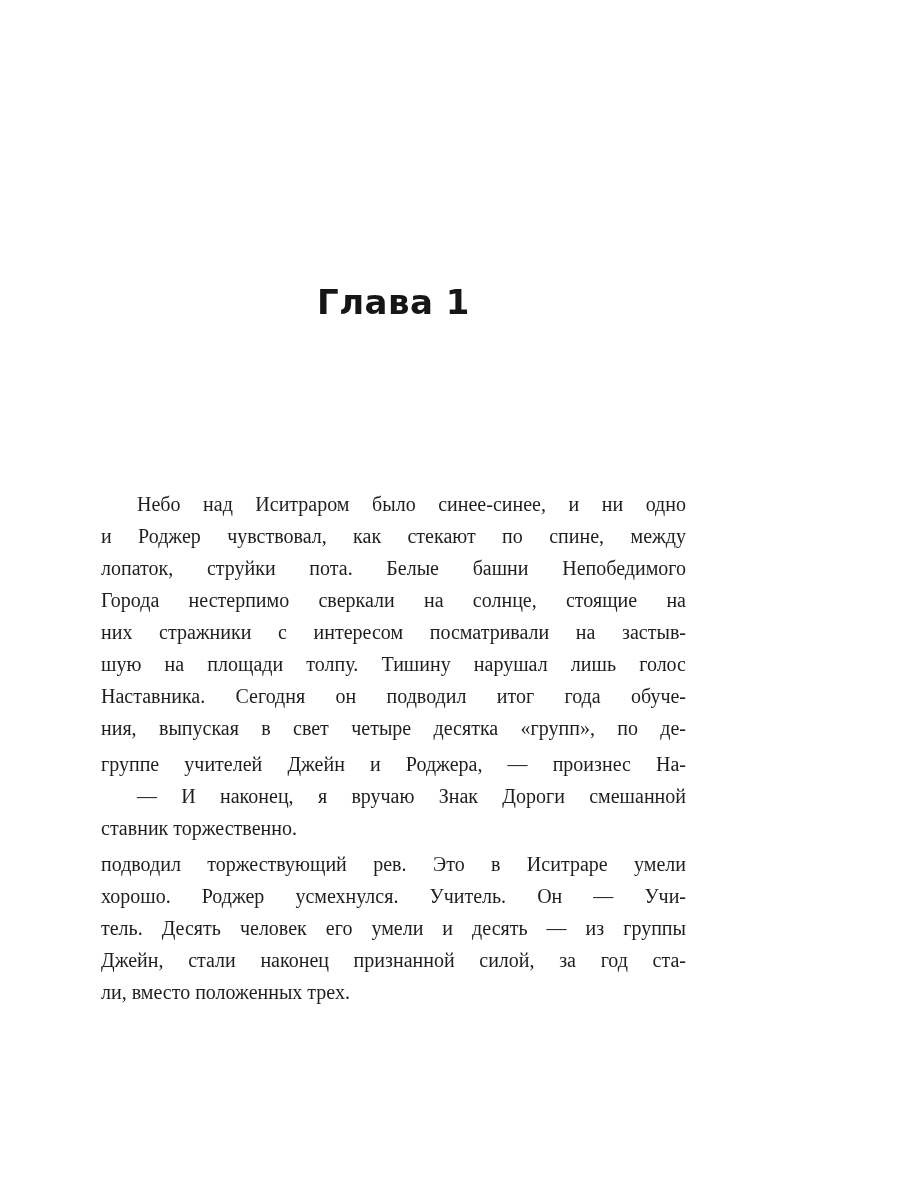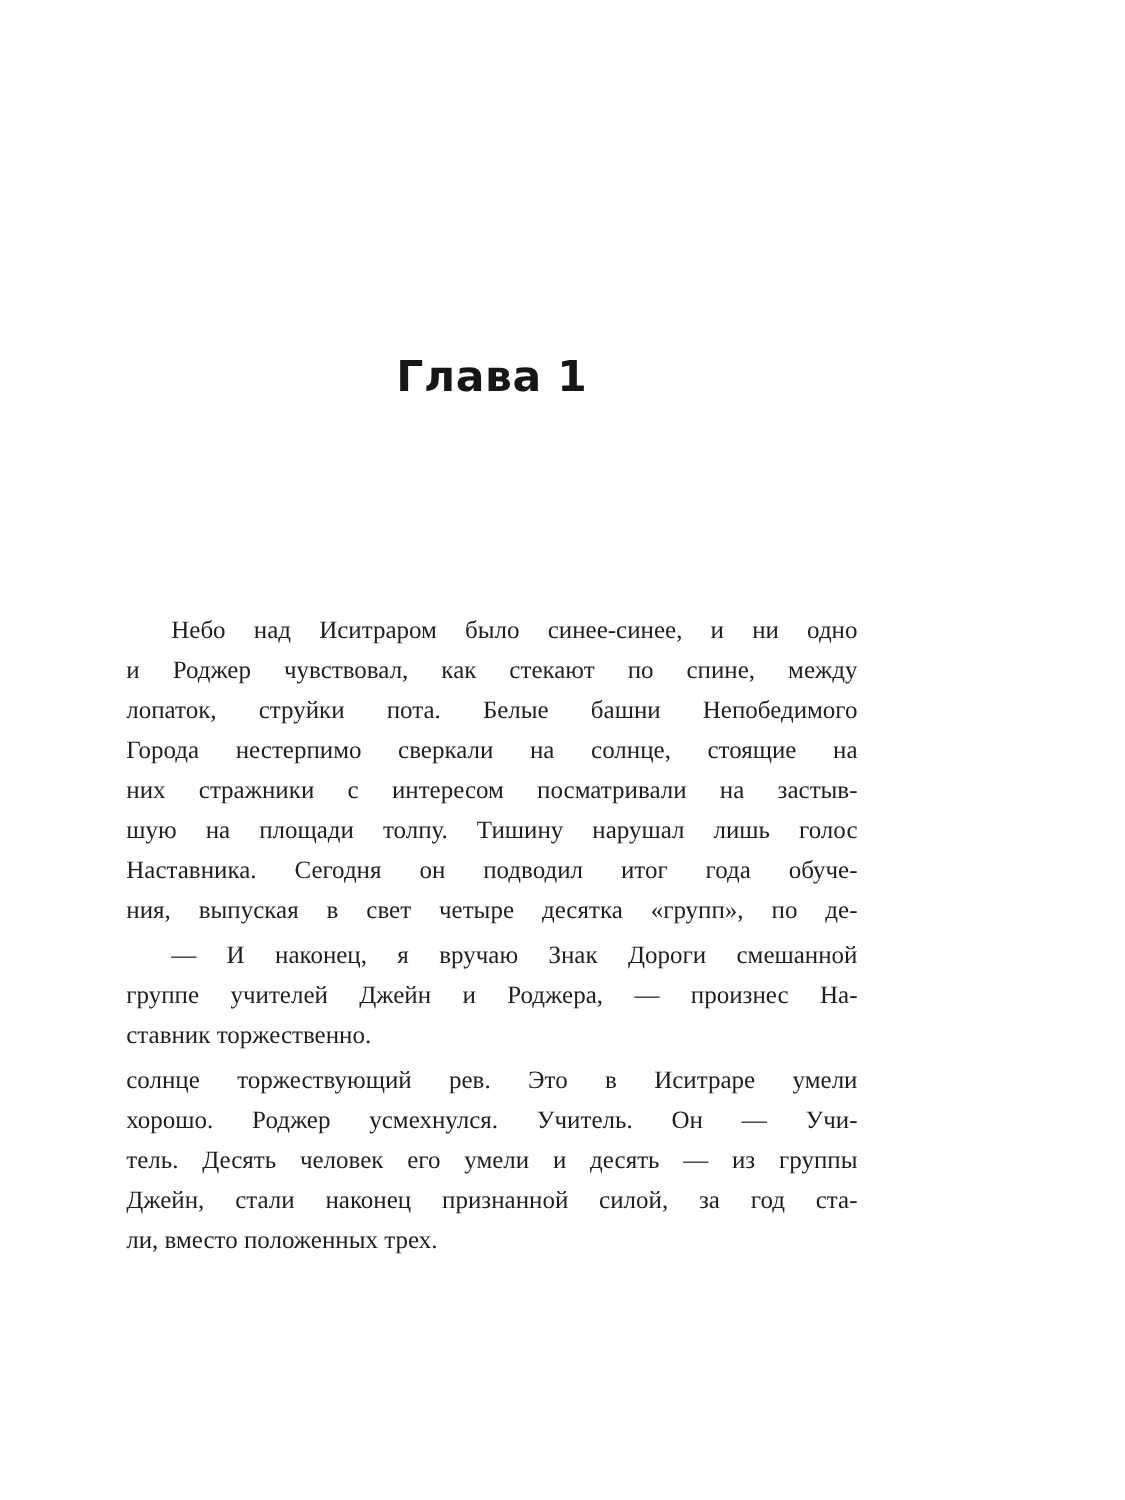--- a/index.html
+++ b/index.html
@@ -69,25 +69,25 @@
         <div class="line j indent">Небо над Иситраром было синее-синее, и ни одно</div>
         <div class="line j">и Роджер чувствовал, как стекают по спине, между</div>
         <div class="line j">лопаток, струйки пота. Белые башни Непобедимого</div>
         <div class="line j">Города нестерпимо сверкали на солнце, стоящие на</div>
         <div class="line j">них стражники с интересом посматривали на застыв-</div>
         <div class="line j">шую на площади толпу. Тишину нарушал лишь голос</div>
         <div class="line j">Наставника. Сегодня он подводил итог года обуче-</div>
         <div class="line j">ния, выпуская в свет четыре десятка «групп», по де-</div>
       </div>
       <div class="paragraph">
+        <div class="line j">группе учителей Джейн и Роджера, — произнес На-</div>
         <div class="line j indent">— И наконец, я вручаю Знак Дороги смешанной</div>
-        <div class="line j">группе учителей Джейн и Роджера, — произнес На-</div>
         <div class="line">ставник торжественно.</div>
       </div>
       <div class="paragraph">
-        <div class="line j">солнце торжествующий рев. Это в Иситраре умели</div>
+        <div class="line j">подводил торжествующий рев. Это в Иситраре умели</div>
         <div class="line j">хорошо. Роджер усмехнулся. Учитель. Он — Учи-</div>
         <div class="line j">тель. Десять человек его умели и десять — из группы</div>
         <div class="line j">Джейн, стали наконец признанной силой, за год ста-</div>
         <div class="line">ли, вместо положенных трех.</div>
       </div>
     </div>
 </div>
 
 </body></html>

